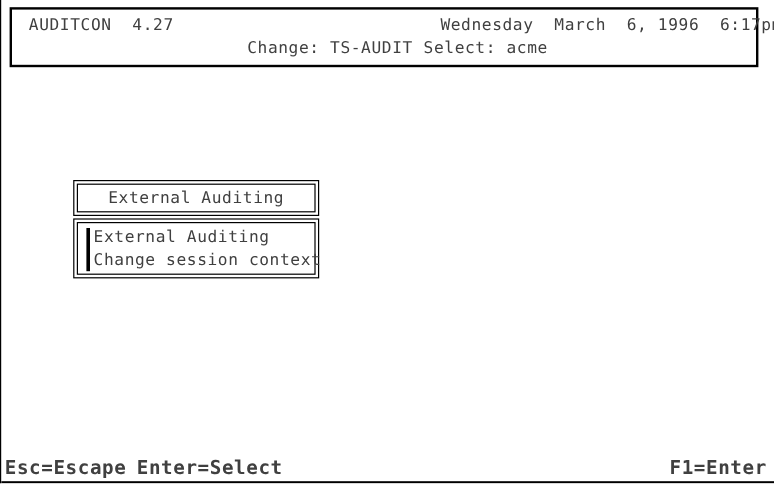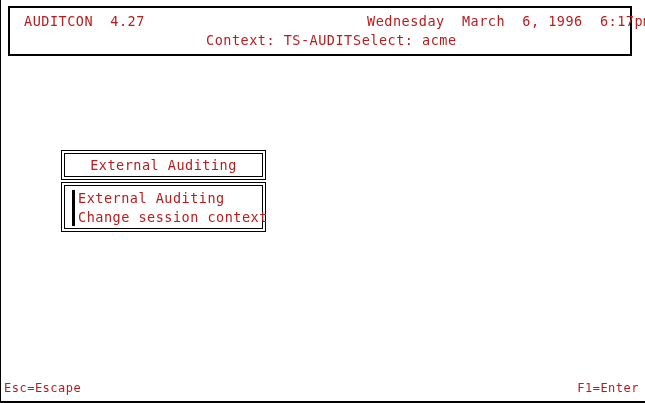--- a/index.html
+++ b/index.html
@@ -5,21 +5,21 @@
   html, body {
     margin: 0;
     padding: 0;
     background: #ffffff;
   }
   #screen {
     position: relative;
     width: 645px;
     height: 403px;
     background: #ffffff;
-    color: #b91c1c;
+    color: #404040;
     font-family: "DejaVu Sans Mono", "Liberation Mono", monospace;
     font-size: 13px;
     line-height: 1;
     overflow: hidden;
     box-sizing: border-box;
     border-left: 1px solid #000000;
   }
 
   
   #header-panel {
@@ -153,40 +153,40 @@
     right: 0;
     bottom: 0;
     height: 24px;
     border-bottom: 2px solid #000000;
     box-sizing: border-box;
   }
   .status-text {
     position: absolute;
     top: 3px;
     white-space: pre;
-    font-size: 12px;
-    letter-spacing: 0.5px;
-    font-weight: normal;
+    font-size: 16px;
+    letter-spacing: 0.5px;
+    font-weight: bold;
   }
   #status-esc   { left: 3px;  }
   #status-enter { left: 113px;}
   #status-help  { right: 6px; }
 </style>
 </head>
 <body>
 
 <div id="screen">
 
   <div id="header-panel">
     <div id="header-row-1">
       <span class="hdr-text" id="app-title">AUDITCON  4.27</span>
       <span class="hdr-text" id="datetime">Wednesday  March  6, 1996  6:17pm</span>
     </div>
     <div id="header-row-2">
-      <span class="hdr-text" id="server-label">Context: TS-AUDIT</span>
+      <span class="hdr-text" id="server-label">Change: TS-AUDIT</span>
       <span class="hdr-text" id="context-label">Select: acme</span>
     </div>
   </div>
 
   <div id="menu">
 
     <div id="menu-title-box" class="dblbox">
       <span id="menu-title-text">External Auditing</span>
     </div>
 
@@ -195,16 +195,17 @@
       <div id="menu-items">
         <div class="menu-item">External Auditing</div>
         <div class="menu-item">Change session context</div>
       </div>
     </div>
 
   </div>
 
   <div id="status-bar">
     <span class="status-text" id="status-esc">Esc=Escape</span>
+    <span class="status-text" id="status-enter">Enter=Select</span>
     <span class="status-text" id="status-help">F1=Enter</span>
   </div>
 
 </div>
 
 </body></html>

